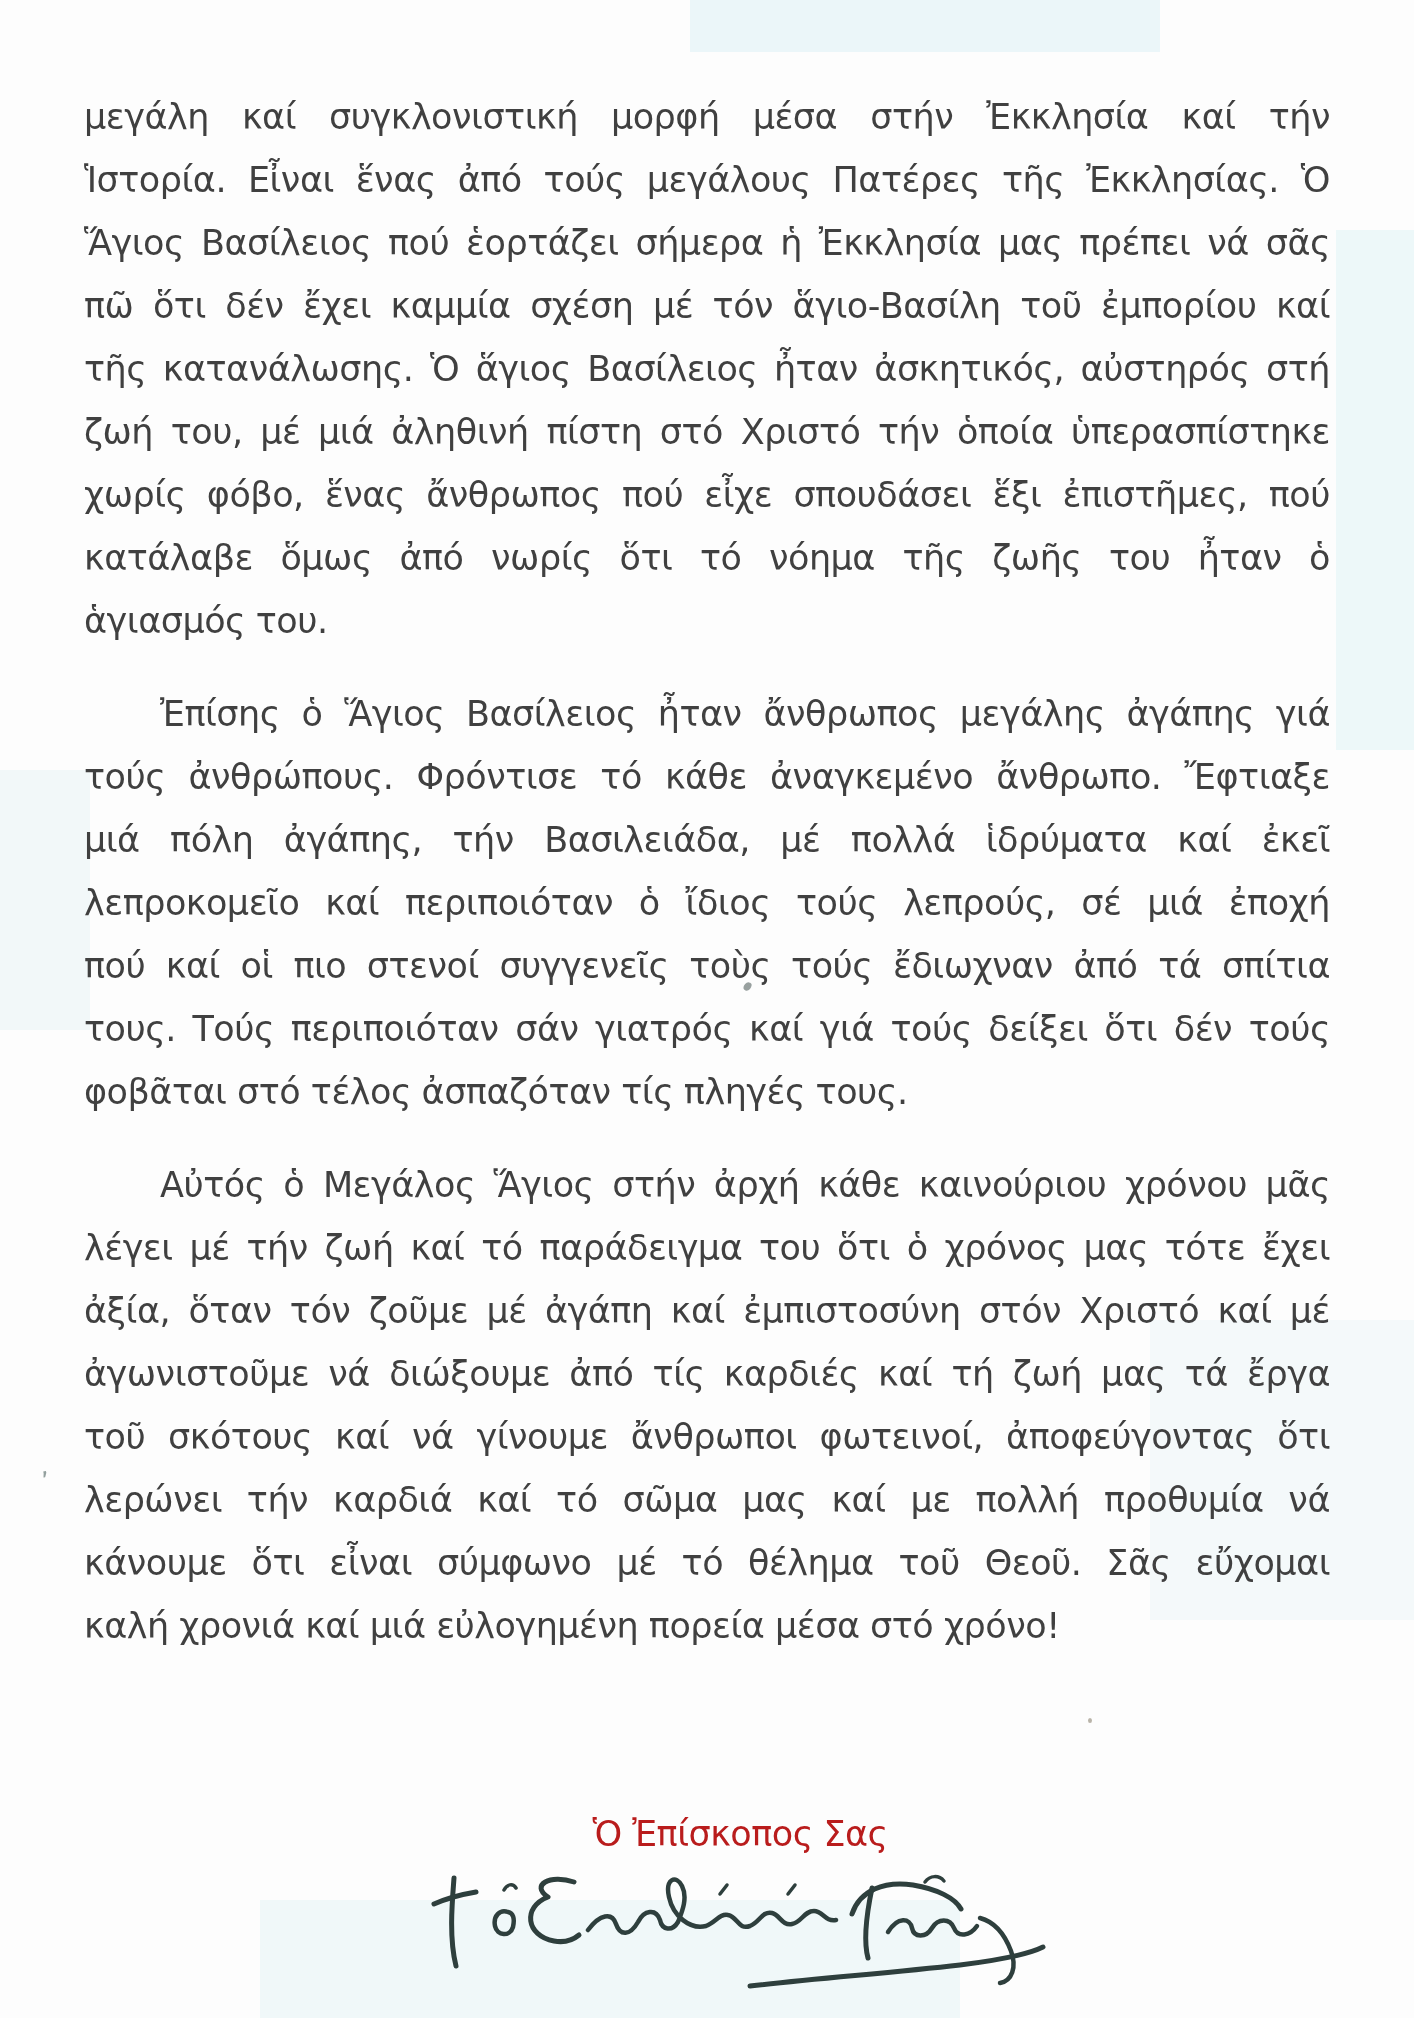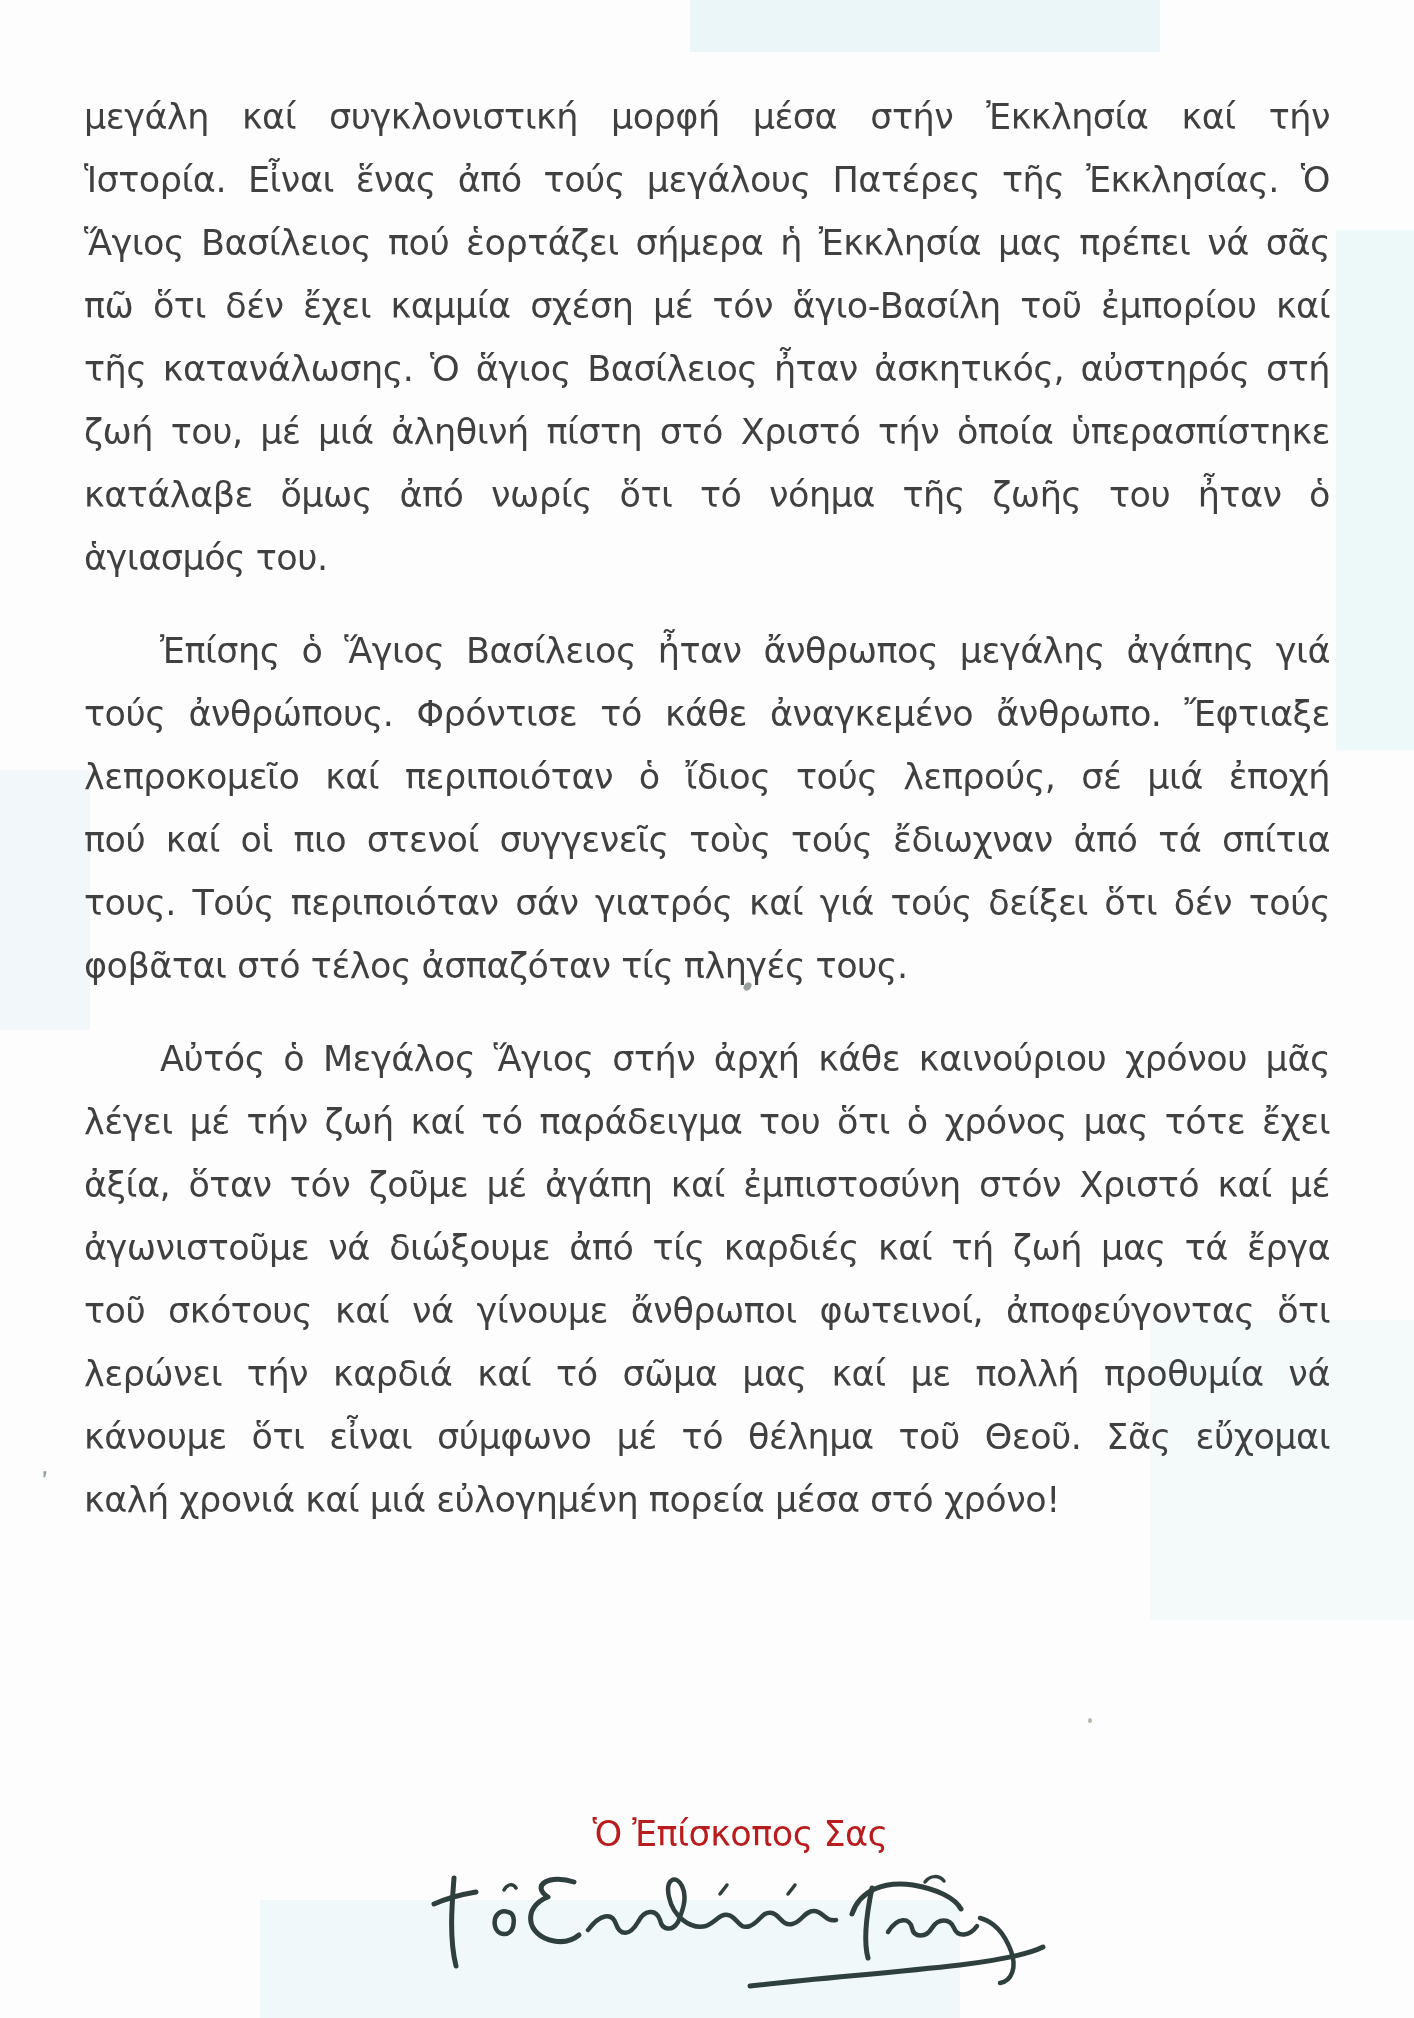--- a/index.html
+++ b/index.html
@@ -80,26 +80,28 @@
   <div class="tint tint-e"></div>
 
   <div class="text-block">
       <div class="para">
         <div class="line first">μεγάλη καί συγκλονιστική μορφή μέσα στήν Ἐκκλησία καί τήν</div>
         <div class="line">Ἱστορία. Εἶναι ἕνας ἀπό τούς μεγάλους Πατέρες τῆς Ἐκκλησίας. Ὁ</div>
         <div class="line">Ἅγιος Βασίλειος πού ἑορτάζει σήμερα ἡ Ἐκκλησία μας πρέπει νά σᾶς</div>
         <div class="line">πῶ ὅτι δέν ἔχει καμμία σχέση μέ τόν ἅγιο-Βασίλη τοῦ ἐμπορίου καί</div>
         <div class="line">τῆς κατανάλωσης. Ὁ ἅγιος Βασίλειος ἦταν ἀσκητικός, αὐστηρός στή</div>
         <div class="line">ζωή του, μέ μιά ἀληθινή πίστη στό Χριστό τήν ὁποία ὑπερασπίστηκε</div>
+        <div class="line">χωρίς φόβο, ἕνας ἄνθρωπος πού εἶχε σπουδάσει ἕξι ἐπιστῆμες, πού</div>
         <div class="line">κατάλαβε ὅμως ἀπό νωρίς ὅτι τό νόημα τῆς ζωῆς του ἦταν ὁ</div>
         <div class="line last">ἁγιασμός του.</div>
       </div>
       <div class="para indent">
         <div class="line first">Ἐπίσης ὁ Ἅγιος Βασίλειος ἦταν ἄνθρωπος μεγάλης ἀγάπης γιά</div>
         <div class="line">τούς ἀνθρώπους. Φρόντισε τό κάθε ἀναγκεμένο ἄνθρωπο. Ἔφτιαξε</div>
+        <div class="line">μιά πόλη ἀγάπης, τήν Βασιλειάδα, μέ πολλά ἱδρύματα καί ἐκεῖ</div>
         <div class="line">λεπροκομεῖο καί περιποιόταν ὁ ἴδιος τούς λεπρούς, σέ μιά ἐποχή</div>
         <div class="line">πού καί οἱ πιο στενοί συγγενεῖς τοὺς τούς ἔδιωχναν ἀπό τά σπίτια</div>
         <div class="line">τους. Τούς περιποιόταν σάν γιατρός καί γιά τούς δείξει ὅτι δέν τούς</div>
         <div class="line last">φοβᾶται στό τέλος ἀσπαζόταν τίς πληγές τους.</div>
       </div>
       <div class="para indent">
         <div class="line first">Αὐτός ὁ Μεγάλος Ἅγιος στήν ἀρχή κάθε καινούριου χρόνου μᾶς</div>
         <div class="line">λέγει μέ τήν ζωή καί τό παράδειγμα του ὅτι ὁ χρόνος μας τότε ἔχει</div>
         <div class="line">ἀξία, ὅταν τόν ζοῦμε μέ ἀγάπη καί ἐμπιστοσύνη στόν Χριστό καί μέ</div>
         <div class="line">ἀγωνιστοῦμε νά διώξουμε ἀπό τίς καρδιές καί τή ζωή μας τά ἔργα</div>

